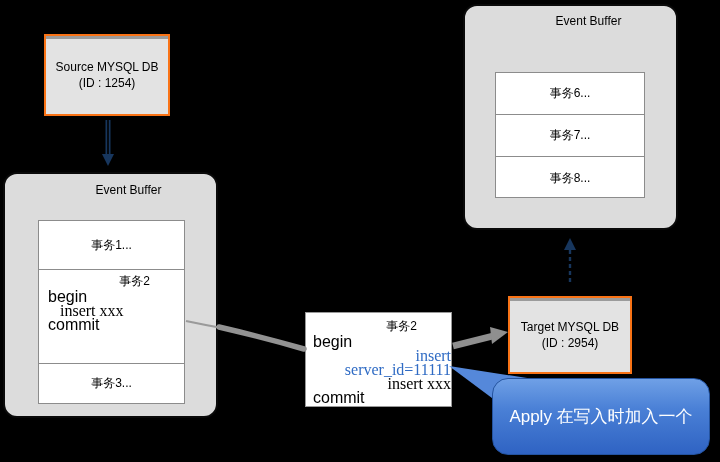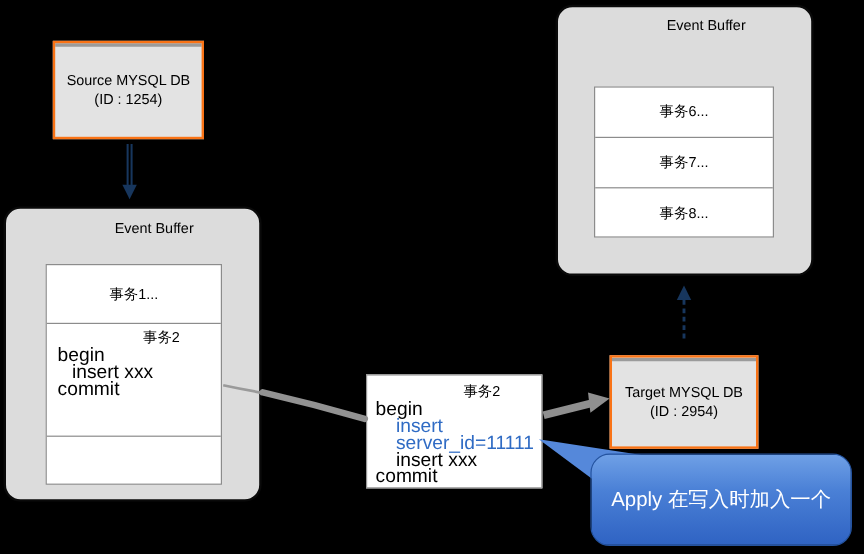--- a/index.html
+++ b/index.html
@@ -26,27 +26,27 @@
   .inner-box{
     position:absolute;background:#fff;border:1px solid #8c8c8c;box-sizing:border-box;z-index:2;
   }
   .row{
     display:flex;align-items:center;justify-content:center;
     font-size:12px;border-bottom:1px solid #8c8c8c;box-sizing:border-box;
   }
   .row:last-child{border-bottom:none;}
   .tx-title{text-align:center;font-size:12px;padding-top:3px;padding-left:46px;}
   .code-line{font-size:16px;line-height:14px;padding-left:9px;}
-  .code-line.indent{padding-left:21px;}
+  .code-line.indent{padding-left:21px;font-family:Liberation Serif, serif;}
   
   #middle-box{
     background:#fff;border:1px solid #999;box-sizing:border-box;z-index:2;
   }
   #middle-box .code-line{padding-left:7px;}
-  #middle-box .code-line.indent{padding-left:24px;}
+  #middle-box .code-line.indent{padding-left:24px;text-align:right;}
   .blue-code{color:#2f6bc4;}
   
   #connectors{position:absolute;left:0;top:0;z-index:3;pointer-events:none;}
   
   #callout{
     background:linear-gradient(180deg,#6fa0e6 0%,#4a80d6 40%,#2f63c3 100%);
     border:1px solid #24539f;border-radius:16px;box-sizing:border-box;
     display:flex;flex-direction:column;align-items:center;justify-content:center;
     color:#fff;font-size:17px;line-height:26px;text-align:center;z-index:4;
   }
@@ -65,20 +65,21 @@
     <div class="buffer-title" style="top:9px;">Event Buffer</div>
   </div>
   <div class="inner-box" style="left:38px;top:204px;width:147px;height:184px;margin-top:16px;">
     <div class="row" style="height:49px;">事务1...</div>
     <div style="height:94px;border-bottom:1px solid #8c8c8c;box-sizing:border-box;">
       <div class="tx-title">事务2</div>
       <div class="code-line">begin</div>
       <div class="code-line indent">insert xxx</div>
       <div class="code-line">commit</div>
     </div>
+    <div class="row" style="height:39px;">事务3...</div>
   </div>
 
   <div id="middle-box" class="abs" style="left:305px;top:312px;width:147px;height:95px;">
     <div class="tx-title" style="padding-top:5px;">事务2</div>
     <div class="code-line">begin</div>
     <div class="code-line indent blue-code">insert server_id=11111</div>
     <div class="code-line indent">insert xxx</div>
     <div class="code-line">commit</div>
   </div>
 

